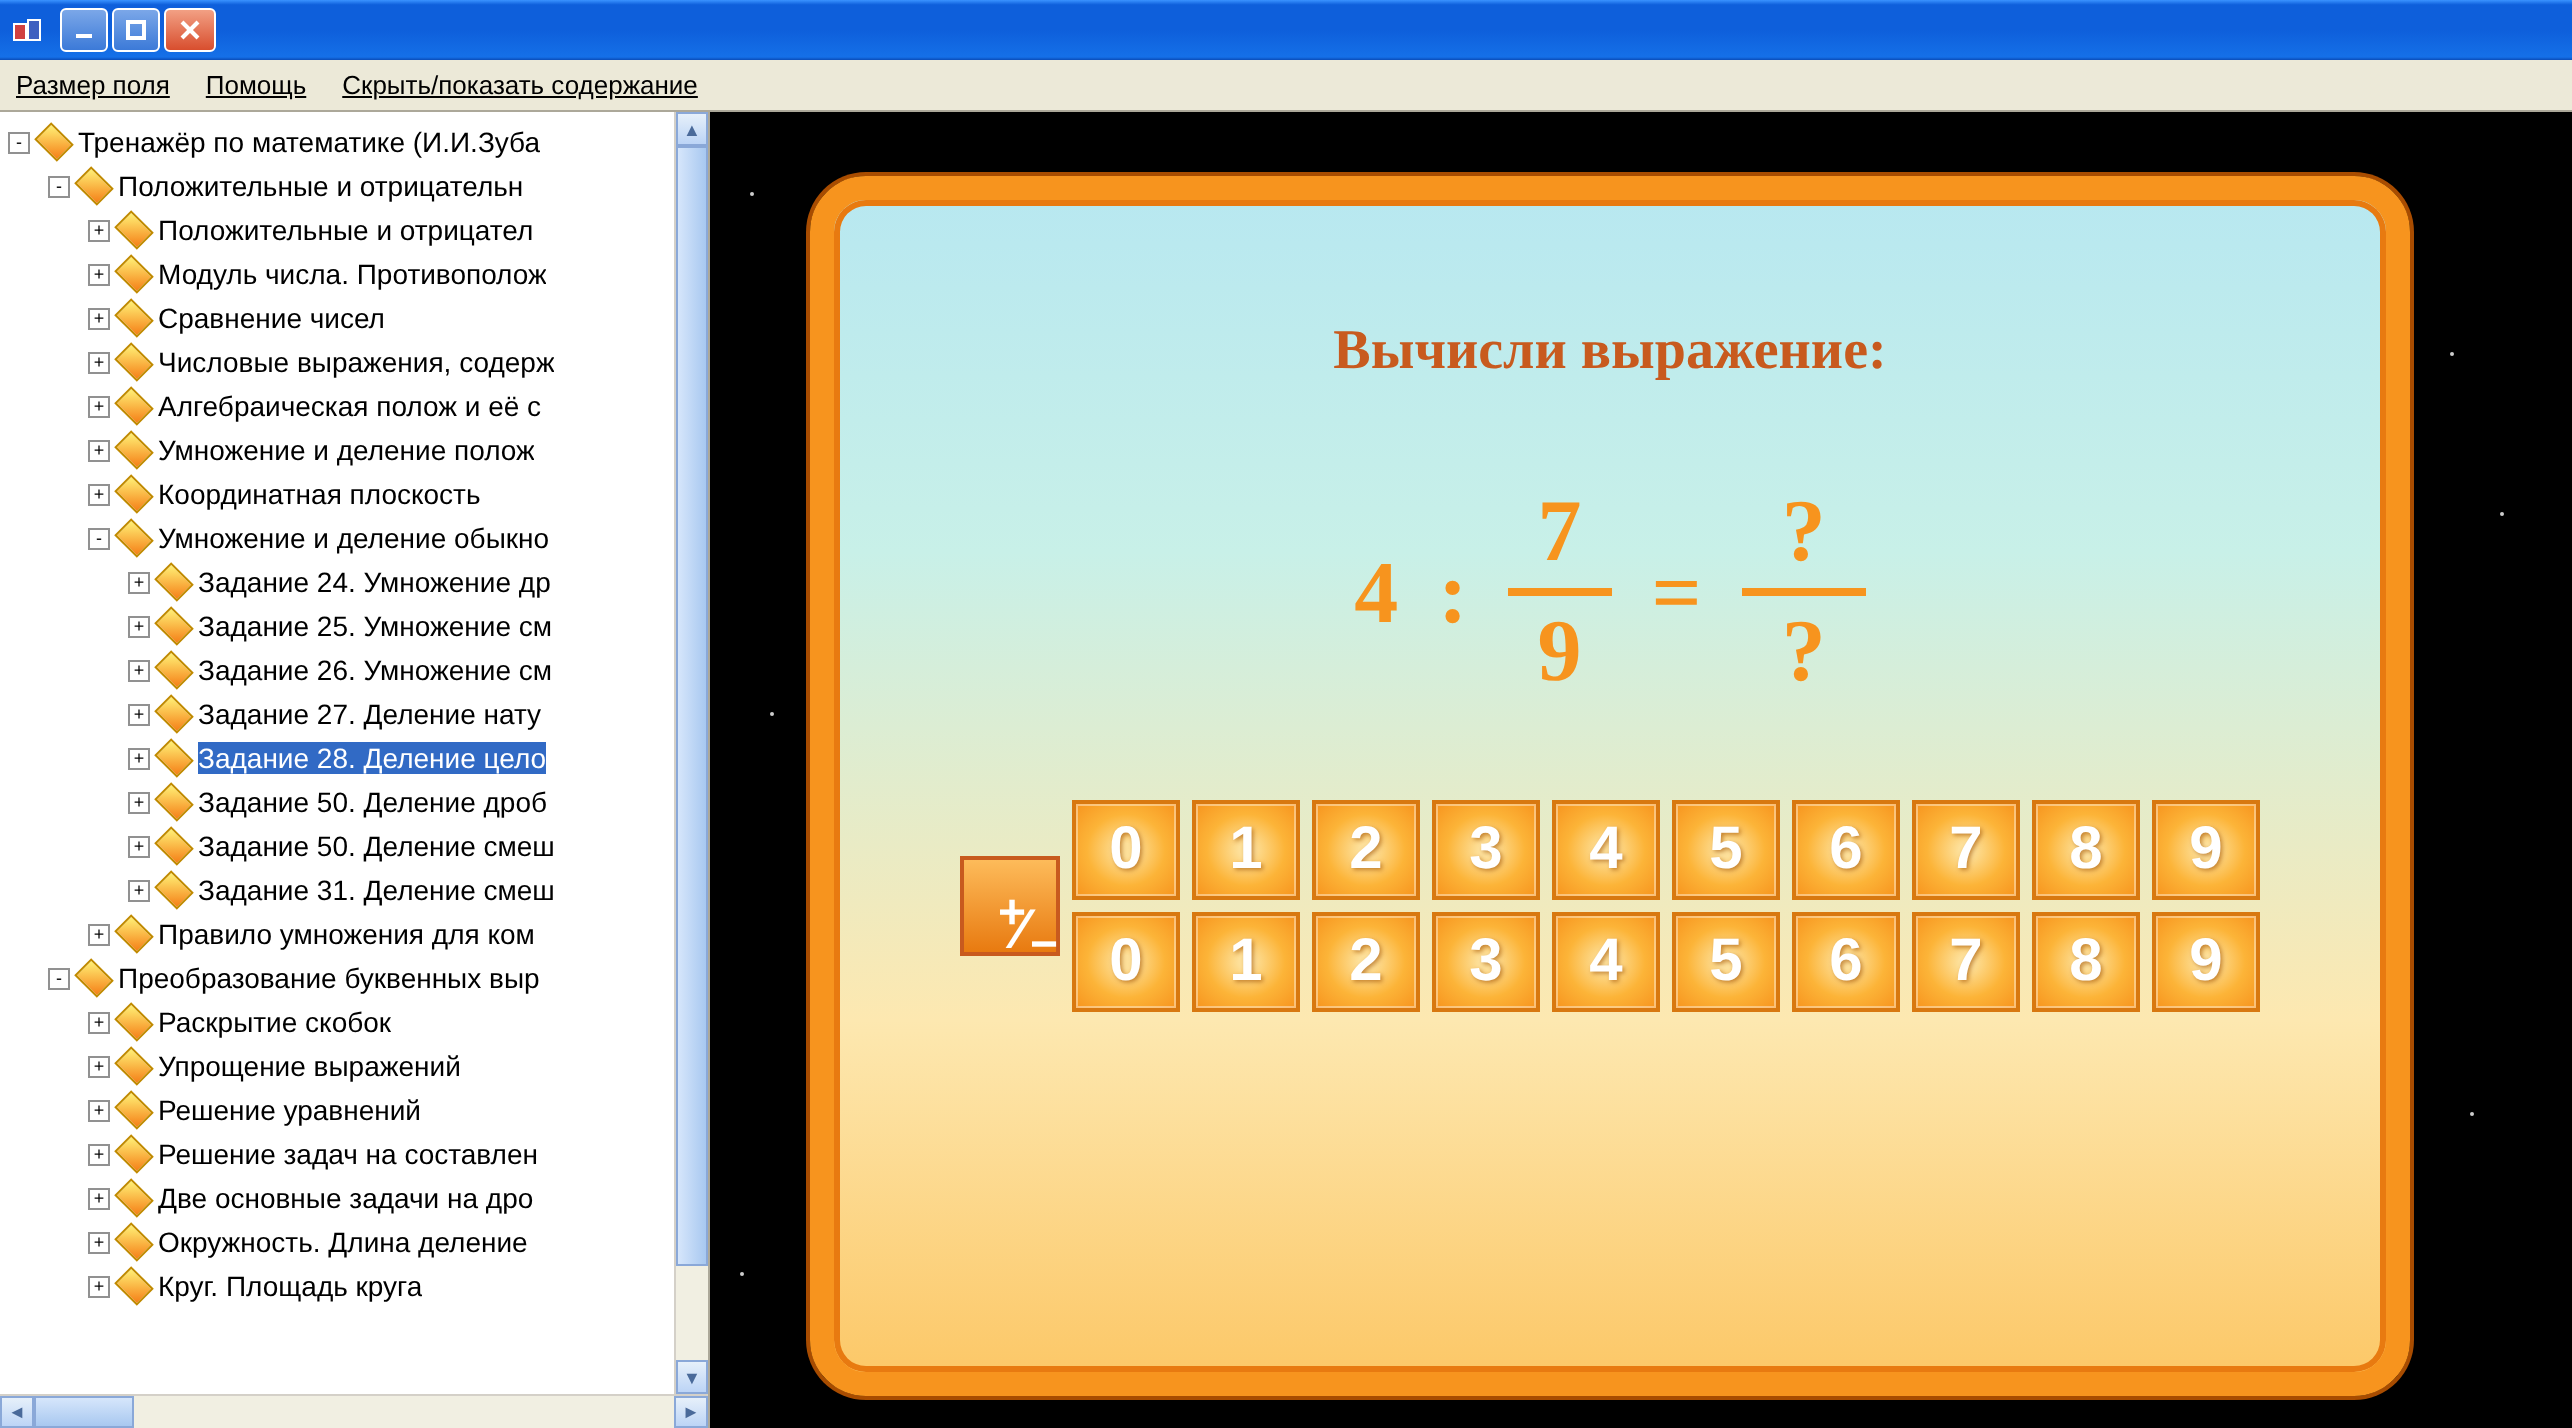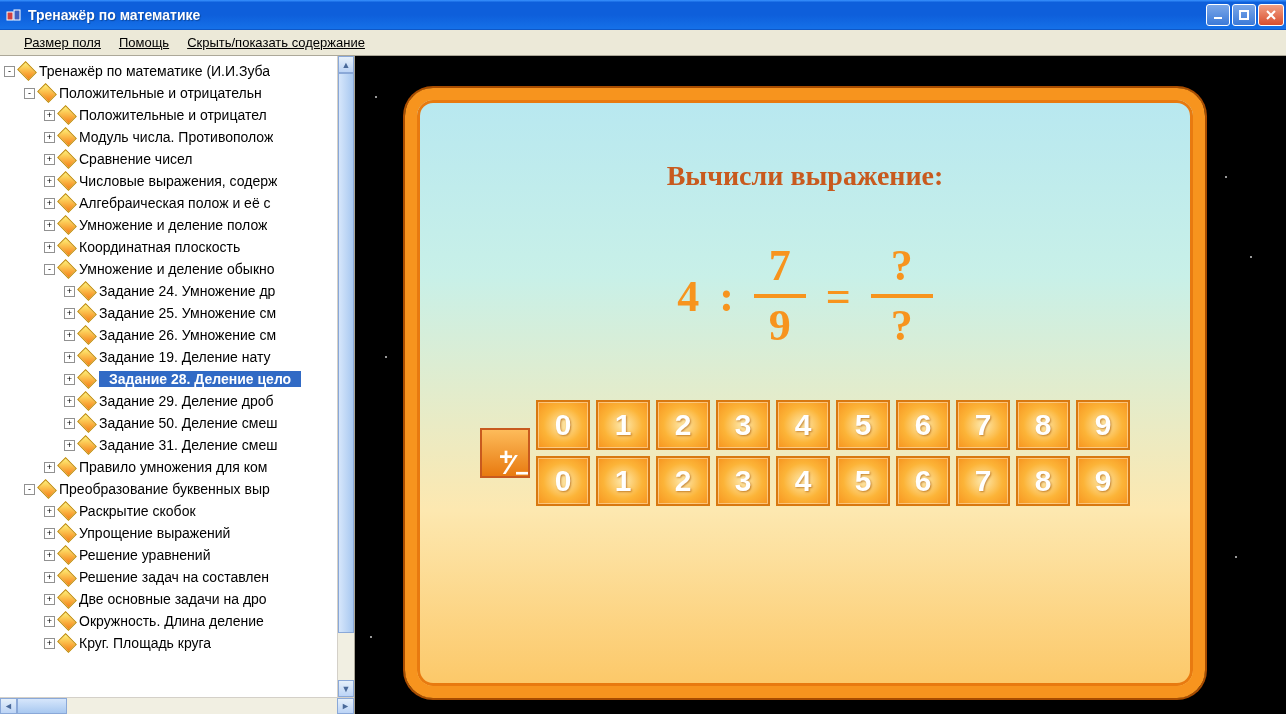--- a/index.html
+++ b/index.html
@@ -9,31 +9,31 @@
 
 .titlebar { height: 30px; background: linear-gradient(to bottom, #3a93ff 0%, #0e5fdb 8%, #0e5fdb 50%, #1570e8 95%, #0a4cb8 100%); display: flex; align-items: center; color: #fff; font-weight: bold; padding-left: 6px; }
 .titlebar .app-icon { width: 16px; height: 16px; margin-right: 6px; display: inline-flex; align-items: center; justify-content: center; }
 .titlebar .title { flex: 1; font-size: 14px; text-shadow: 1px 1px 1px rgba(0,0,0,0.3); }
 .win-controls { display: flex; height: 100%; padding-right: 2px; align-items: flex-start; padding-top: 4px; }
 .win-btn { width: 24px; height: 22px; margin-left: 2px; border: 1px solid #fff; border-radius: 3px; display: flex; align-items: center; justify-content: center; cursor: pointer; }
 .win-min, .win-max { background: linear-gradient(to bottom, #7ba7e8, #3c7ad8); }
 .win-close { background: linear-gradient(to bottom, #f2a084, #d84e2e); width: 26px; }
 .win-btn svg { stroke: #fff; stroke-width: 2; }
 
-.menubar { height: 26px; background: #ece9d8; border-bottom: 1px solid #aca899; display: flex; align-items: center; padding-left: 24px; gap: 18px; }
+.menubar { height: 26px; background: #ece9d8; border-bottom: 1px solid #aca899; display: flex; align-items: center; padding-left: 8px; gap: 18px; }
 .menu-item { cursor: pointer; font-size: 13px; color: #000; }
 .menu-item .ul { text-decoration: underline; }
 
 .body-area { flex: 1; display: flex; overflow: hidden; background: #ece9d8; }
 
 .sidebar { width: 355px; background: #fff; display: flex; flex-direction: column; border-right: 1px solid #aca899; }
 .tree { flex: 1; overflow: hidden; padding: 4px 0 0 4px; position: relative; }
 .tree-inner { position: absolute; top: 4px; left: 4px; right: 20px; }
 .tree-row { display: flex; align-items: center; height: 22px; white-space: nowrap; cursor: pointer; }
-.tree-row.selected .label-text { background: #316ac5; color: #fff; padding: 0 10px; font-weight: bold; }
+.tree-row.selected .label-text { background: #316ac5; color: #fff; padding: 0 0; }
 .expander { width: 11px; height: 11px; border: 1px solid #919191; background: #fff; display: inline-flex; align-items: center; justify-content: center; font-size: 9px; line-height: 1; color: #000; margin-right: 4px; flex-shrink: 0; }
 .node-icon { width: 16px; height: 12px; margin-right: 4px; transform: rotate(45deg); background: linear-gradient(135deg, #fff176, #f57f17); border: 1px solid #c08a00; flex-shrink: 0; }
 .label-text { font-size: 14px; color: #000; overflow: hidden; }
 
 .vscroll { position: absolute; right: 0; top: 0; bottom: 0; width: 17px; background: #f1efe2; border-left: 1px solid #d4d0c8; }
 .vscroll .sb-btn { height: 17px; background: linear-gradient(to bottom, #e6f0fa, #bcd4f6); border: 1px solid #8aa8d8; display:flex; align-items:center; justify-content:center; }
 .vscroll .sb-thumb { position: absolute; top: 17px; left: 0; right: 0; height: 560px; background: linear-gradient(to right, #d6e6fb, #a8c8f0); border: 1px solid #8aa8d8; }
 .hscroll { height: 17px; background: #f1efe2; display: flex; border-top: 1px solid #d4d0c8; }
 .hscroll .sb-btn { width: 17px; background: linear-gradient(to bottom, #e6f0fa, #bcd4f6); border: 1px solid #8aa8d8; display:flex; align-items:center; justify-content:center; }
 .hscroll .sb-track { flex: 1; position: relative; }
@@ -92,21 +92,20 @@
 <body>
 
 <div class="window">
   <div class="titlebar">
     <span class="app-icon">
       <svg width="16" height="16" viewBox="0 0 16 16">
           <rect x="1" y="5" width="6" height="8" fill="#d04040" stroke="#fff" stroke-width="1"></rect>
           <rect x="8" y="3" width="6" height="10" fill="#4060c0" stroke="#fff" stroke-width="1"></rect>
         </svg>
     </span>
-    <span class="title">Тренажёр по математике</span>
     <div class="win-controls">
       <div class="win-btn win-min">
           <svg width="12" height="12">
             <line x1="2" y1="9" x2="10" y2="9"></line>
           </svg>
         </div>
       <div class="win-btn win-max">
           <svg width="12" height="12">
             <rect x="2" y="2" width="8" height="8" fill="none"></rect>
           </svg>
@@ -191,31 +190,31 @@
               <span class="label-text">Задание 25. Умножение см</span>
             </div>
             <div class="tree-row" style="padding-left: 60px;">
               <span class="expander">+</span>
               <span class="node-icon"></span>
               <span class="label-text">Задание 26. Умножение см</span>
             </div>
             <div class="tree-row" style="padding-left: 60px;">
               <span class="expander">+</span>
               <span class="node-icon"></span>
-              <span class="label-text">Задание 19. Деление нату</span>
+              <span class="label-text">Задание 27. Деление нату</span>
             </div>
             <div class="tree-row selected" style="padding-left: 60px;">
               <span class="expander">+</span>
               <span class="node-icon"></span>
               <span class="label-text">Задание 28. Деление цело</span>
             </div>
             <div class="tree-row" style="padding-left: 60px;">
               <span class="expander">+</span>
               <span class="node-icon"></span>
-              <span class="label-text">Задание 29. Деление дроб</span>
+              <span class="label-text">Задание 50. Деление дроб</span>
             </div>
             <div class="tree-row" style="padding-left: 60px;">
               <span class="expander">+</span>
               <span class="node-icon"></span>
               <span class="label-text">Задание 50. Деление смеш</span>
             </div>
             <div class="tree-row" style="padding-left: 60px;">
               <span class="expander">+</span>
               <span class="node-icon"></span>
               <span class="label-text">Задание 31. Деление смеш</span>

